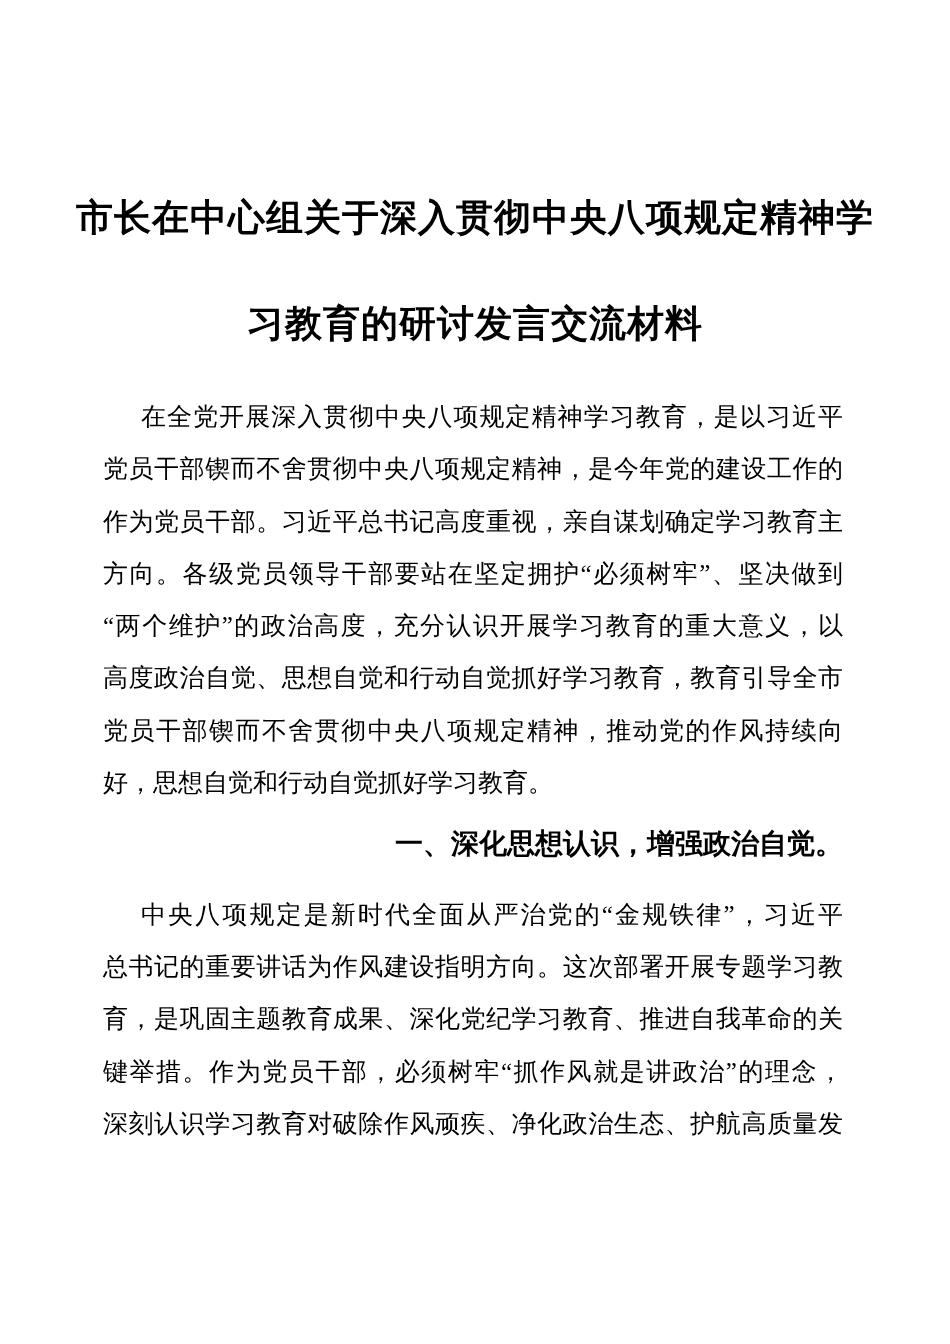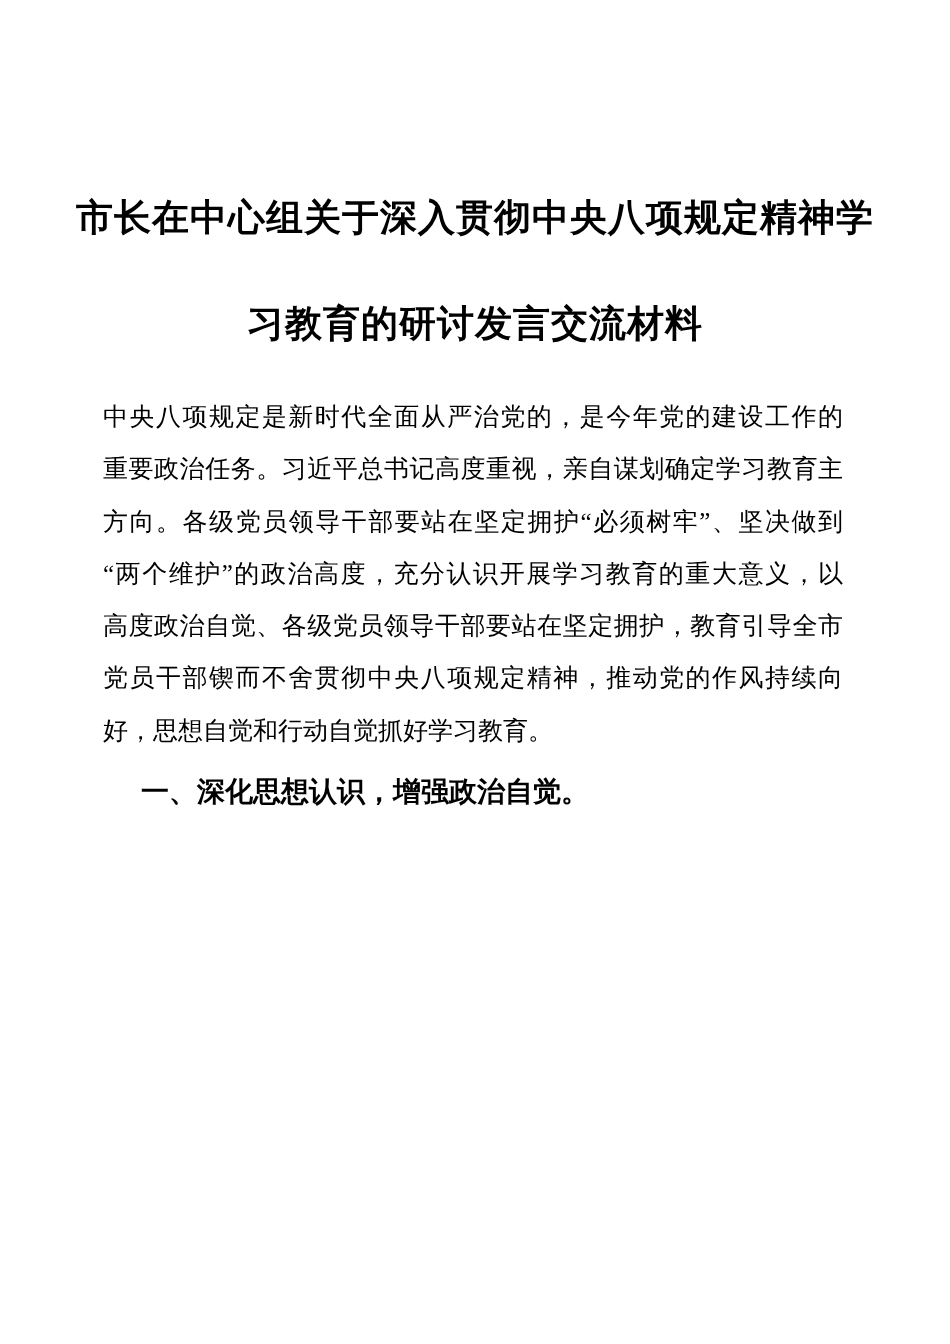--- a/index.html
+++ b/index.html
@@ -46,42 +46,50 @@
   }
   .line.end {
     text-align-last: left;
   }
   .heading {
     margin: 9px 0 18px 0;
     padding-left: 38px;
     font-weight: bold;
     font-size: 28px;
     line-height: 52.3px;
-    text-align: left;
+    text-align: right;
   }
 </style>
 </head>
 <body>
 
 <div class="page">
 
   <h1 class="doc-title">
     <div class="title-line">市长在中心组关于深入贯彻中央八项规定精神学</div>
     <div class="title-line">习教育的研讨发言交流材料</div>
   </h1>
 
   <div class="body-text">
 
     <p class="para">
-      <span class="line" style="display:block">中央八项规定是新时代全面从严治党的，是今年党的建设工作的</span>
-      <span class="line" style="display:block">重要政治任务。习近平总书记高度重视，亲自谋划确定学习教育主</span>
+      <span class="line indent" style="display:block">在全党开展深入贯彻中央八项规定精神学习教育，是以习近平</span>
+      <span class="line" style="display:block">党员干部锲而不舍贯彻中央八项规定精神，是今年党的建设工作的</span>
+      <span class="line" style="display:block">作为党员干部。习近平总书记高度重视，亲自谋划确定学习教育主</span>
       <span class="line" style="display:block">方向。各级党员领导干部要站在坚定拥护“必须树牢”、坚决做到</span>
       <span class="line" style="display:block">“两个维护”的政治高度，充分认识开展学习教育的重大意义，以</span>
-      <span class="line" style="display:block">高度政治自觉、各级党员领导干部要站在坚定拥护，教育引导全市</span>
+      <span class="line" style="display:block">高度政治自觉、思想自觉和行动自觉抓好学习教育，教育引导全市</span>
       <span class="line" style="display:block">党员干部锲而不舍贯彻中央八项规定精神，推动党的作风持续向</span>
       <span class="line end" style="display:block">好，思想自觉和行动自觉抓好学习教育。</span>
     </p>
 
     <p class="heading">一、深化思想认识，增强政治自觉。</p>
 
+    <p class="para">
+      <span class="line indent" style="display:block">中央八项规定是新时代全面从严治党的“金规铁律”，习近平</span>
+      <span class="line" style="display:block">总书记的重要讲话为作风建设指明方向。这次部署开展专题学习教</span>
+      <span class="line" style="display:block">育，是巩固主题教育成果、深化党纪学习教育、推进自我革命的关</span>
+      <span class="line" style="display:block">键举措。作为党员干部，必须树牢“抓作风就是讲政治”的理念，</span>
+      <span class="line" style="display:block">深刻认识学习教育对破除作风顽疾、净化政治生态、护航高质量发</span>
+    </p>
 
   </div>
 </div>
 
 </body></html>

